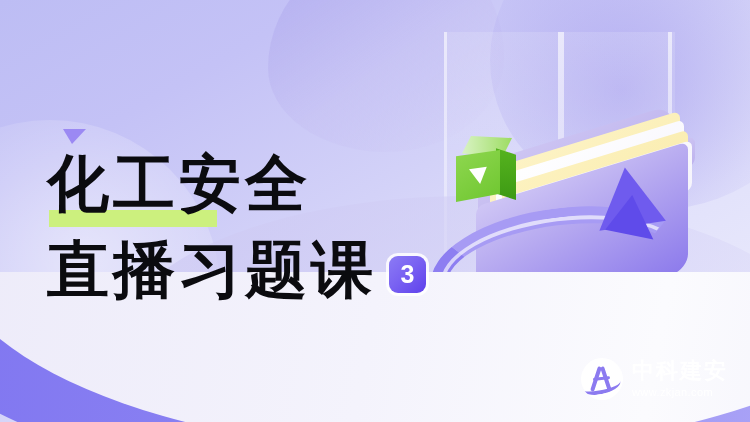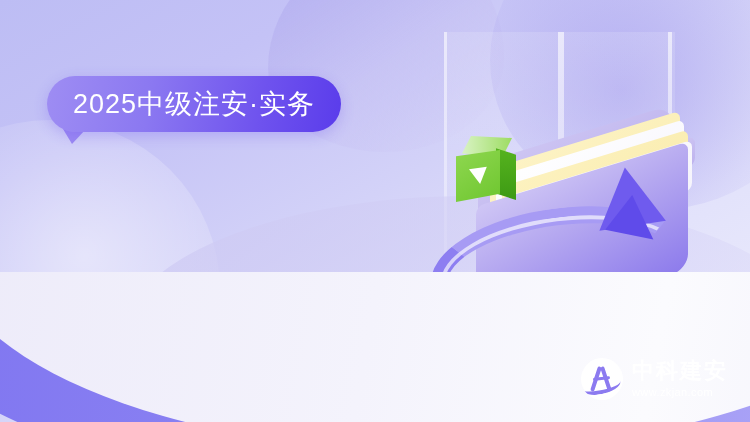--- a/index.html
+++ b/index.html
@@ -254,24 +254,31 @@
     <div class="ring-arrow-dark"></div>
   </div>
 
   <div class="wave-wrap">
     <div class="wave-hair"></div>
     <div class="wave-band"></div>
     <div class="wave-white"></div>
   </div>
 
   <div class="badge-tail"></div>
-  <div class="badge">
-    <span class="badge-text">2025中级注安·实务</span>
-  </div>
-
+
+  <div class="headline">
+    <div class="hl-row">
+      <div class="hl-hi"></div>
+      <div class="hl-line">化工安全</div>
+    </div>
+    <div class="hl-row row2">
+      <div class="hl-line">直播习题课</div>
+      <div class="num-badge">3</div>
+    </div>
+  </div>
 
   <div class="logo">
     <div class="logo-mark">
       <div class="a-left"></div>
       <div class="a-right"></div>
       <div class="a-bar"></div>
       <div class="swoosh"></div>
     </div>
     <div class="logo-txt">
       <span class="logo-name">中科建安</span>

